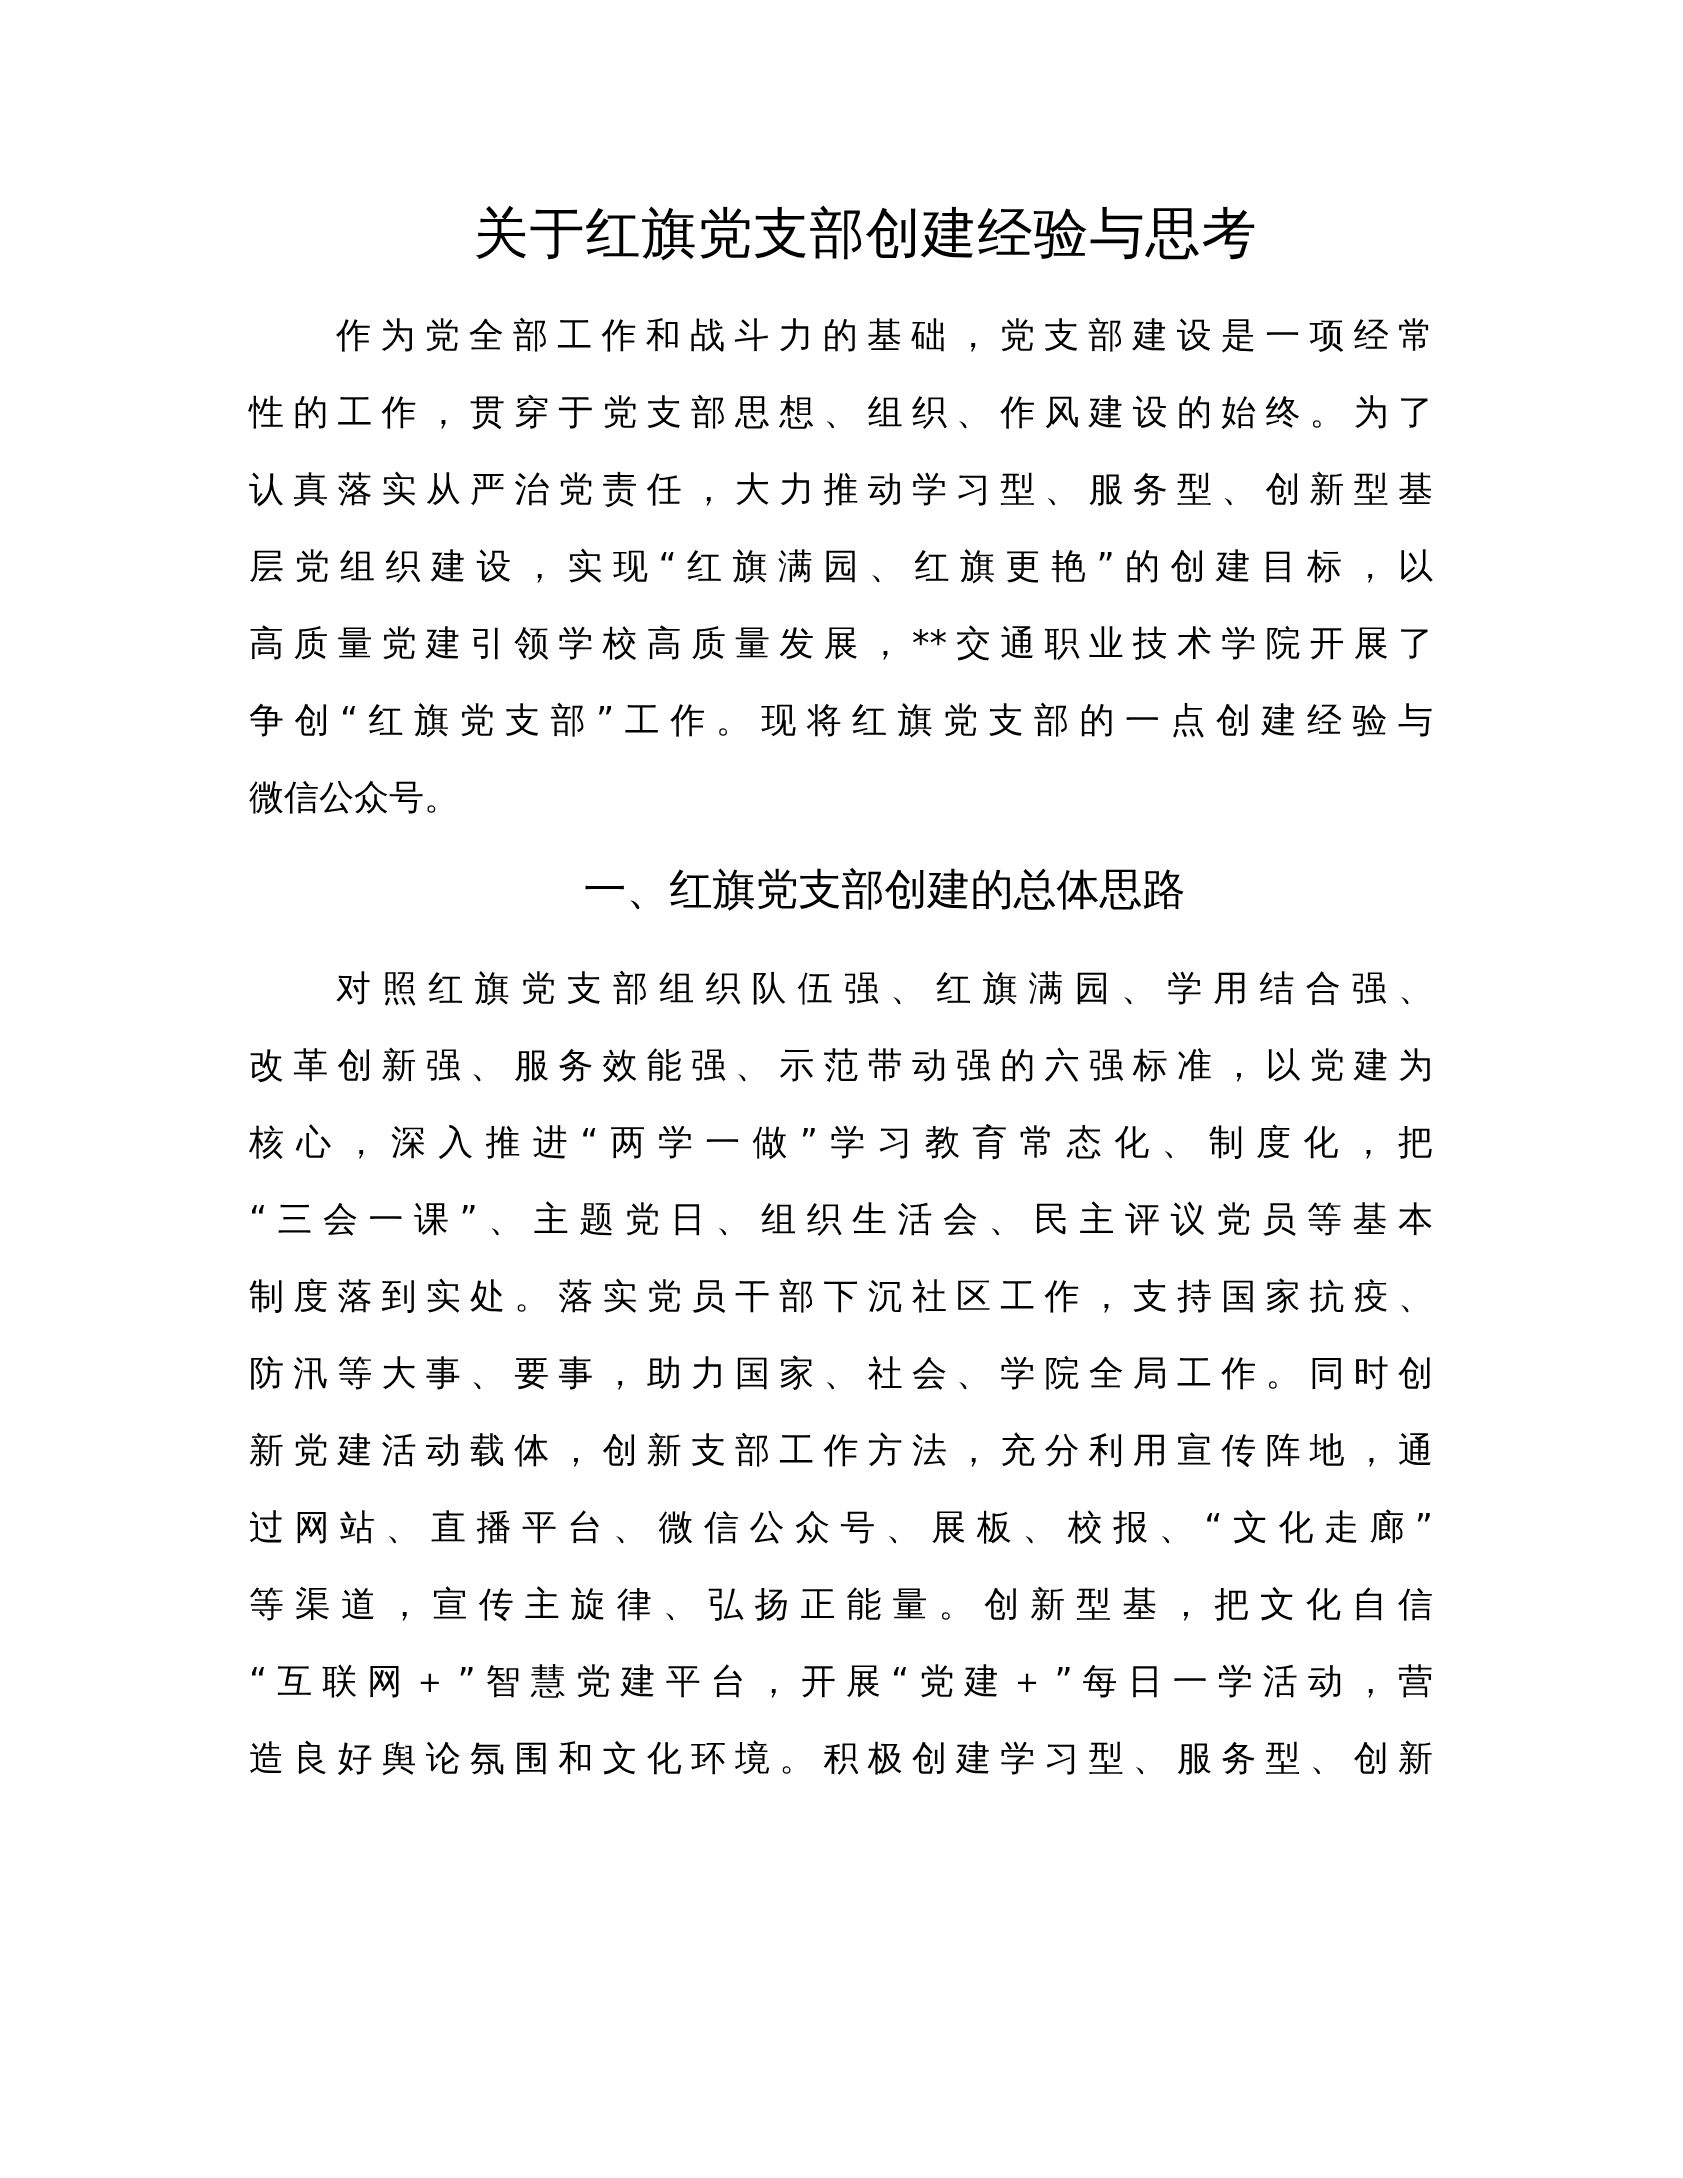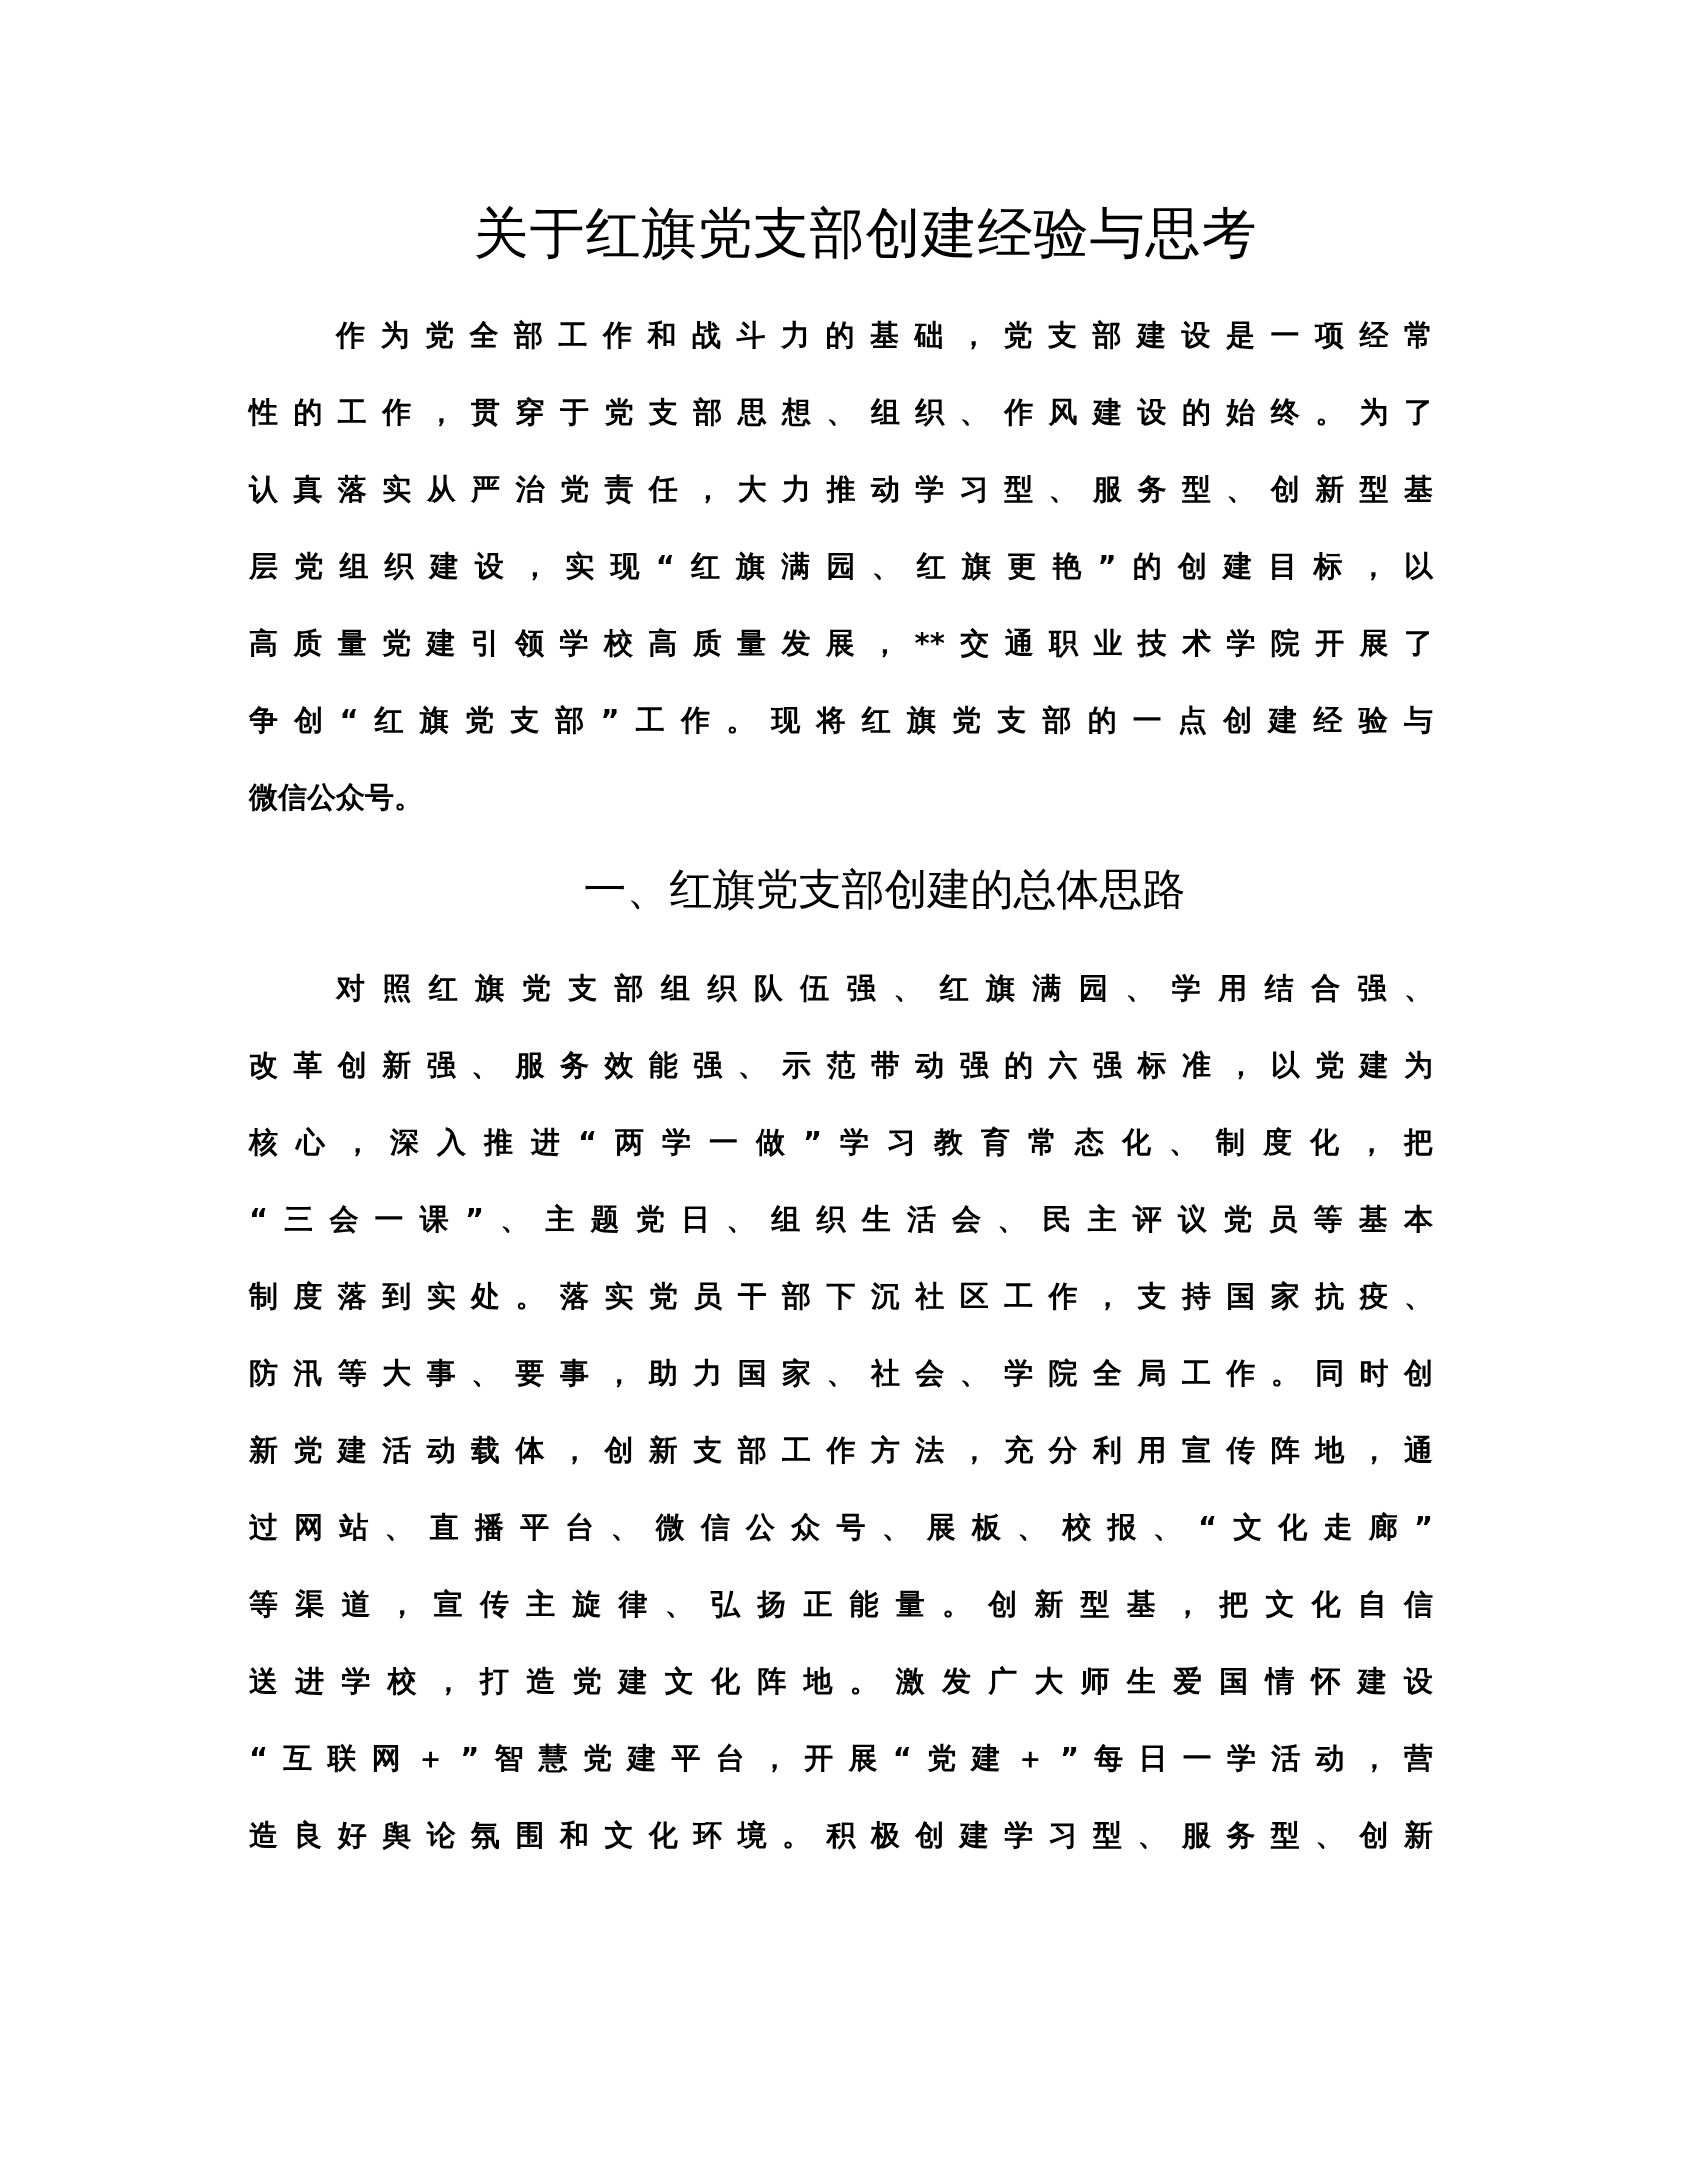--- a/index.html
+++ b/index.html
@@ -36,26 +36,25 @@
     padding-left: 24px;
   }
   .block {
     position: absolute;
     left: 249px;
     width: 1184px;
   }
   .line {
     height: 77px;
     line-height: 77px;
-    font-size: 29px;
+    font-size: 35px;
     white-space: nowrap;
     text-align: justify;
     text-align-last: justify;
     overflow: visible;
-    font-weight: bold;
   }
   .line.last {
     text-align: left;
     text-align-last: left;
   }
   .line.indent {
     padding-left: 87px;
   }
   .heading-line {
     height: 77px;
@@ -93,19 +92,18 @@
   <div class="block" id="para2">
     <div class="line indent">对照红旗党支部组织队伍强、红旗满园、学用结合强、</div>
     <div class="line">改革创新强、服务效能强、示范带动强的六强标准，以党建为</div>
     <div class="line">核心，深入推进“两学一做”学习教育常态化、制度化，把</div>
     <div class="line">“三会一课”、主题党日、组织生活会、民主评议党员等基本</div>
     <div class="line">制度落到实处。落实党员干部下沉社区工作，支持国家抗疫、</div>
     <div class="line">防汛等大事、要事，助力国家、社会、学院全局工作。同时创</div>
     <div class="line">新党建活动载体，创新支部工作方法，充分利用宣传阵地，通</div>
     <div class="line">过网站、直播平台、微信公众号、展板、校报、“文化走廊”</div>
     <div class="line">等渠道，宣传主旋律、弘扬正能量。创新型基，把文化自信</div>
-    <div class="line">送进学校，打造党建文化阵地。激发广大师生爱国情怀建设</div>
     <div class="line">“互联网＋”智慧党建平台，开展“党建＋”每日一学活动，营</div>
     <div class="line">造良好舆论氛围和文化环境。积极创建学习型、服务型、创新</div>
   </div>
 
 </div>
 
 
 </body></html>

